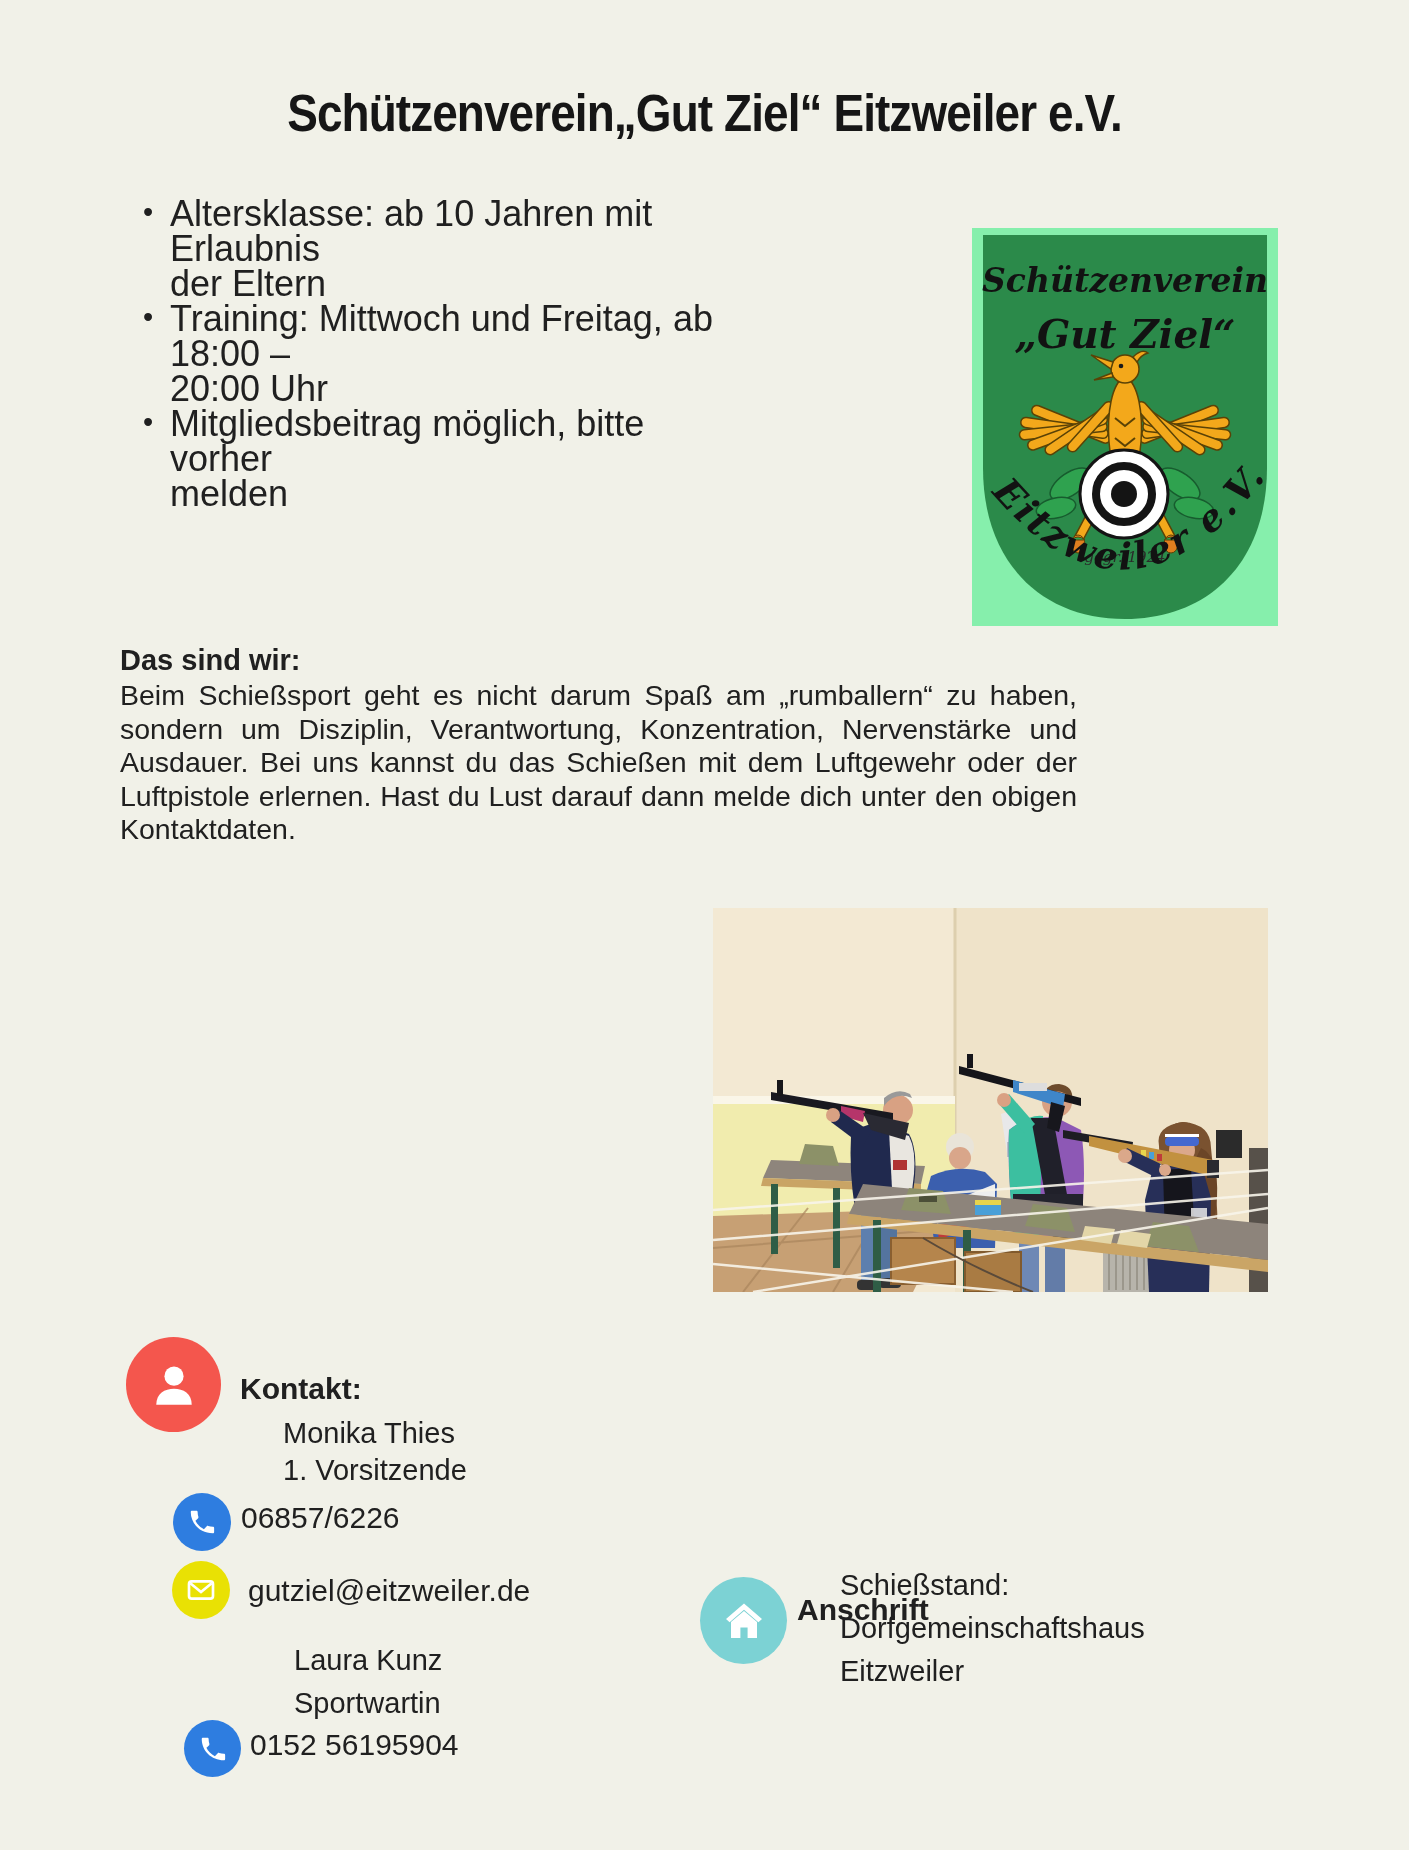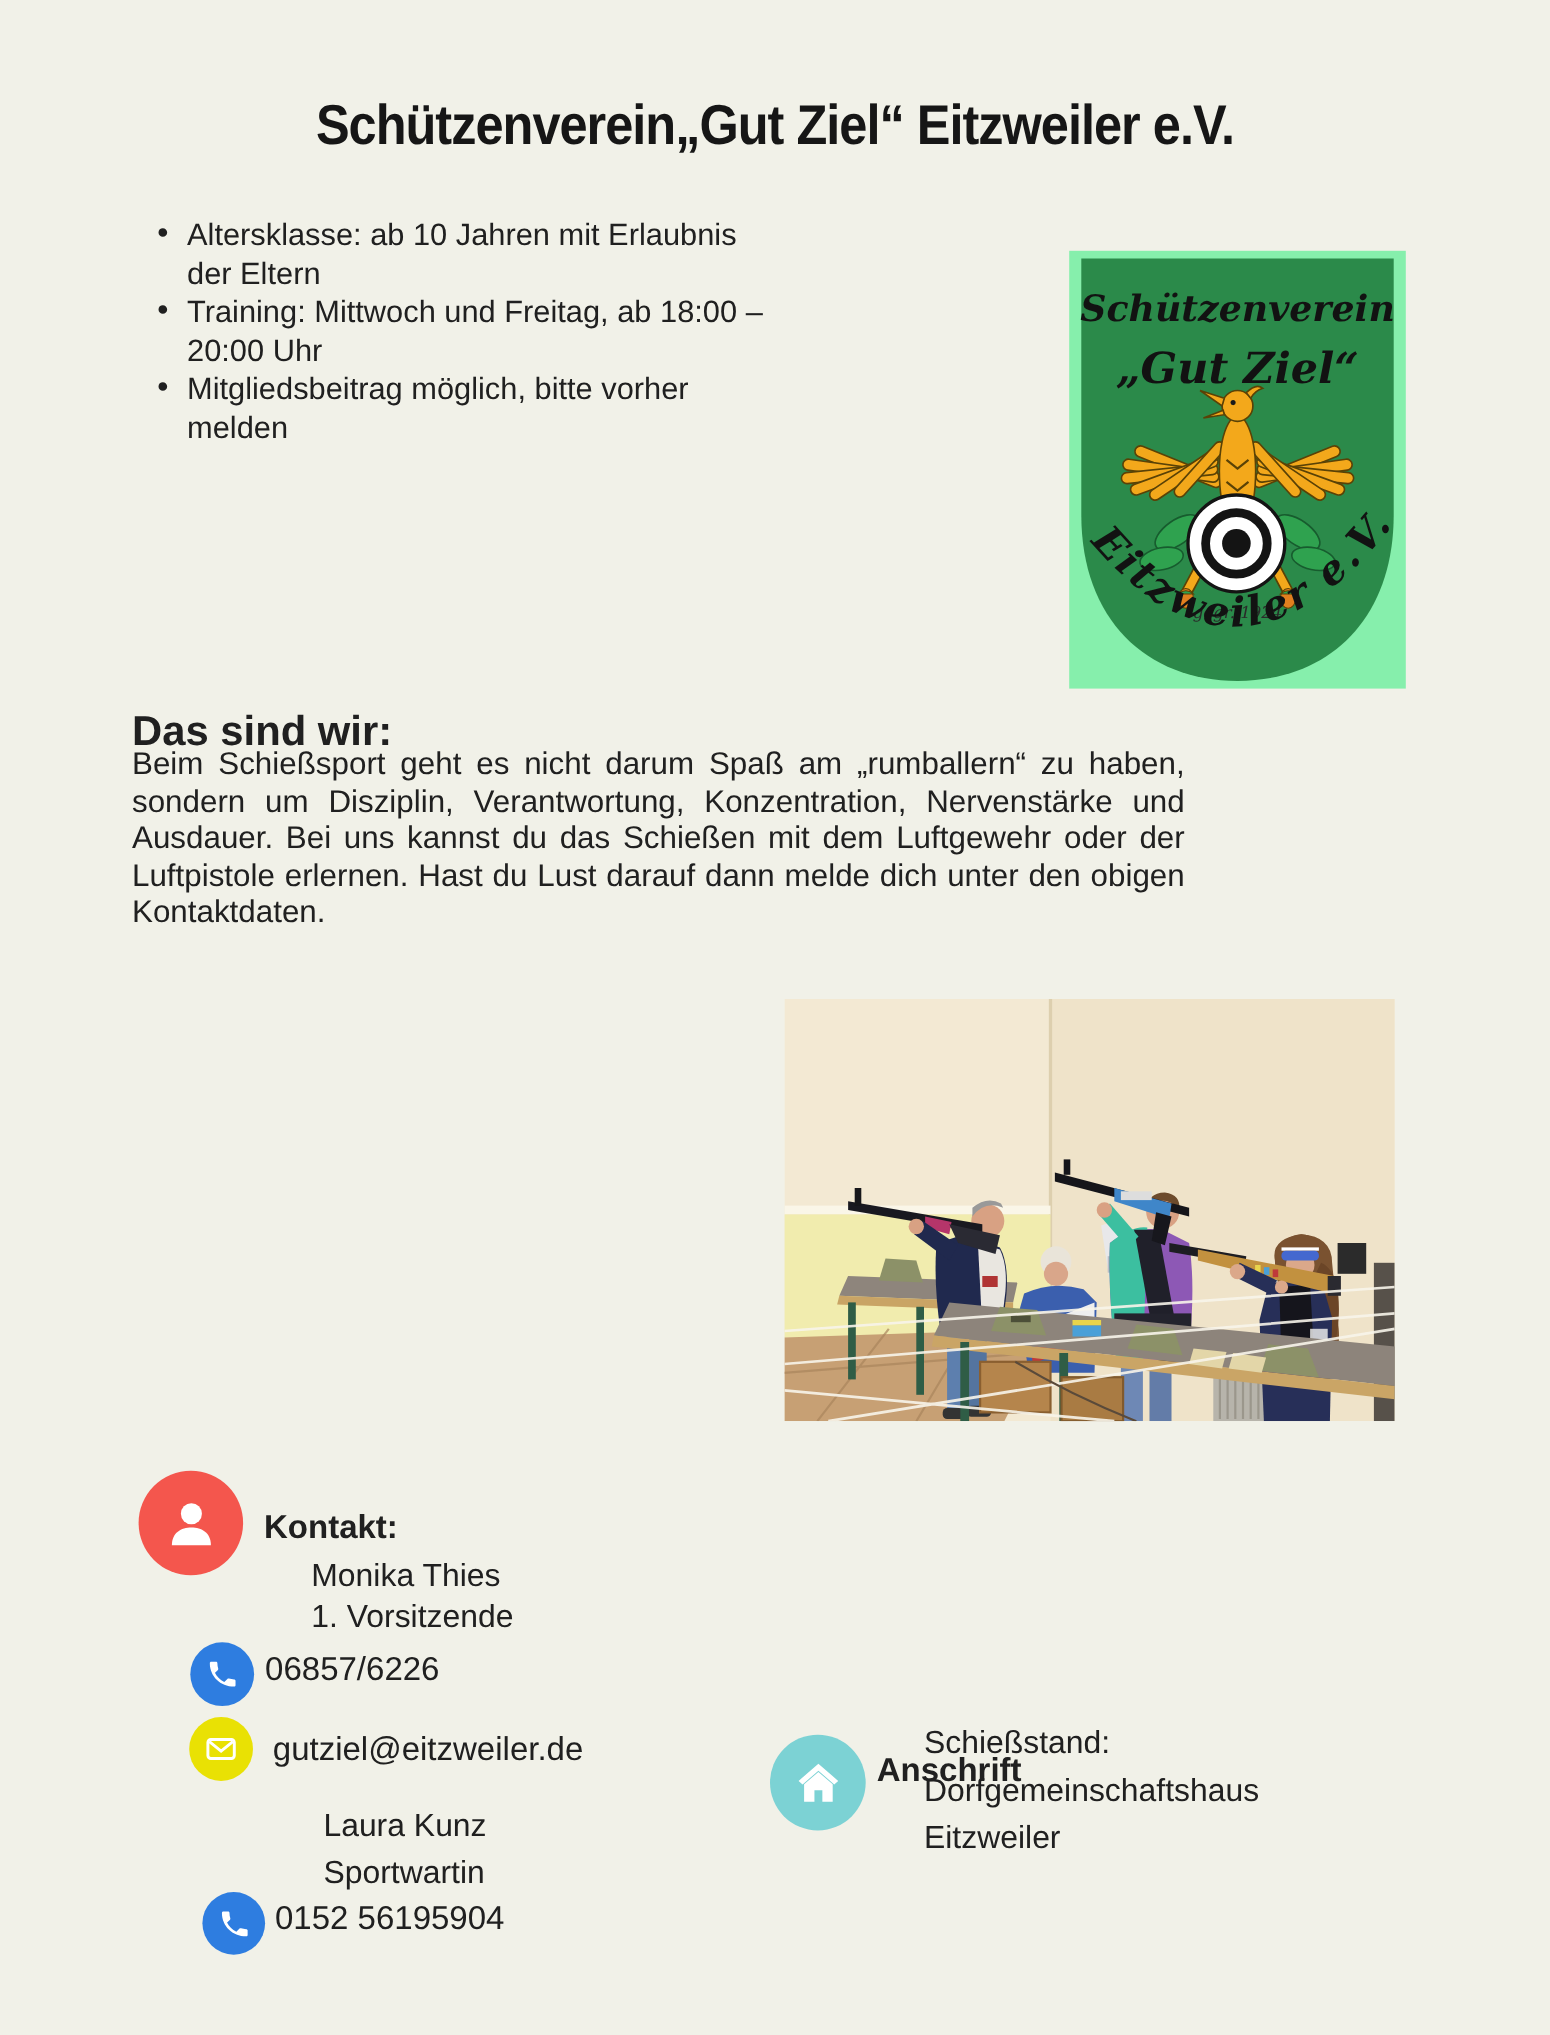--- a/index.html
+++ b/index.html
@@ -11,27 +11,27 @@
   .abs{position:absolute;}
   
   .title{
     top:84px;left:0;width:1409px;text-align:center;
     font-size:51px;font-weight:bold;letter-spacing:-1px;color:#161616;
     transform:scaleX(0.9);transform-origin:50% 50%;
     white-space:nowrap;
   }
   
   .info-list{top:196px;left:141px;width:600px;list-style:none;margin:0;padding:0;
-    font-size:28px;line-height:35px;}
+    font-size:36px;line-height:35px;}
   .info-list li{position:relative;padding-left:29px;white-space:pre-line;}
   .info-list li::before{content:"•";position:absolute;left:2px;top:-1px;font-size:29px;}
   
   .logo-box{top:228px;left:972px;width:306px;height:398px;background:#86efac;}
   
-  .about-h{top:644px;left:120px;font-size:38px;font-weight:bold;}
+  .about-h{top:644px;left:120px;font-size:29px;font-weight:bold;}
   .about-p{top:679px;left:120px;width:957px;font-size:28.5px;line-height:33.6px;
     text-align:justify;margin:0;}
   
   .photo{top:908px;left:713px;width:555px;height:384px;overflow:hidden;}
   
   .circle{border-radius:50%;display:flex;align-items:center;justify-content:center;}
   .avatar{top:1337px;left:126px;width:95px;height:95px;background:#f4564d;}
   .phone1{top:1493px;left:173px;width:58px;height:58px;background:#2e7de0;}
   .mail{top:1561px;left:172px;width:58px;height:58px;background:#e9e104;}
   .phone2{top:1720px;left:184px;width:57px;height:57px;background:#2e7de0;}

